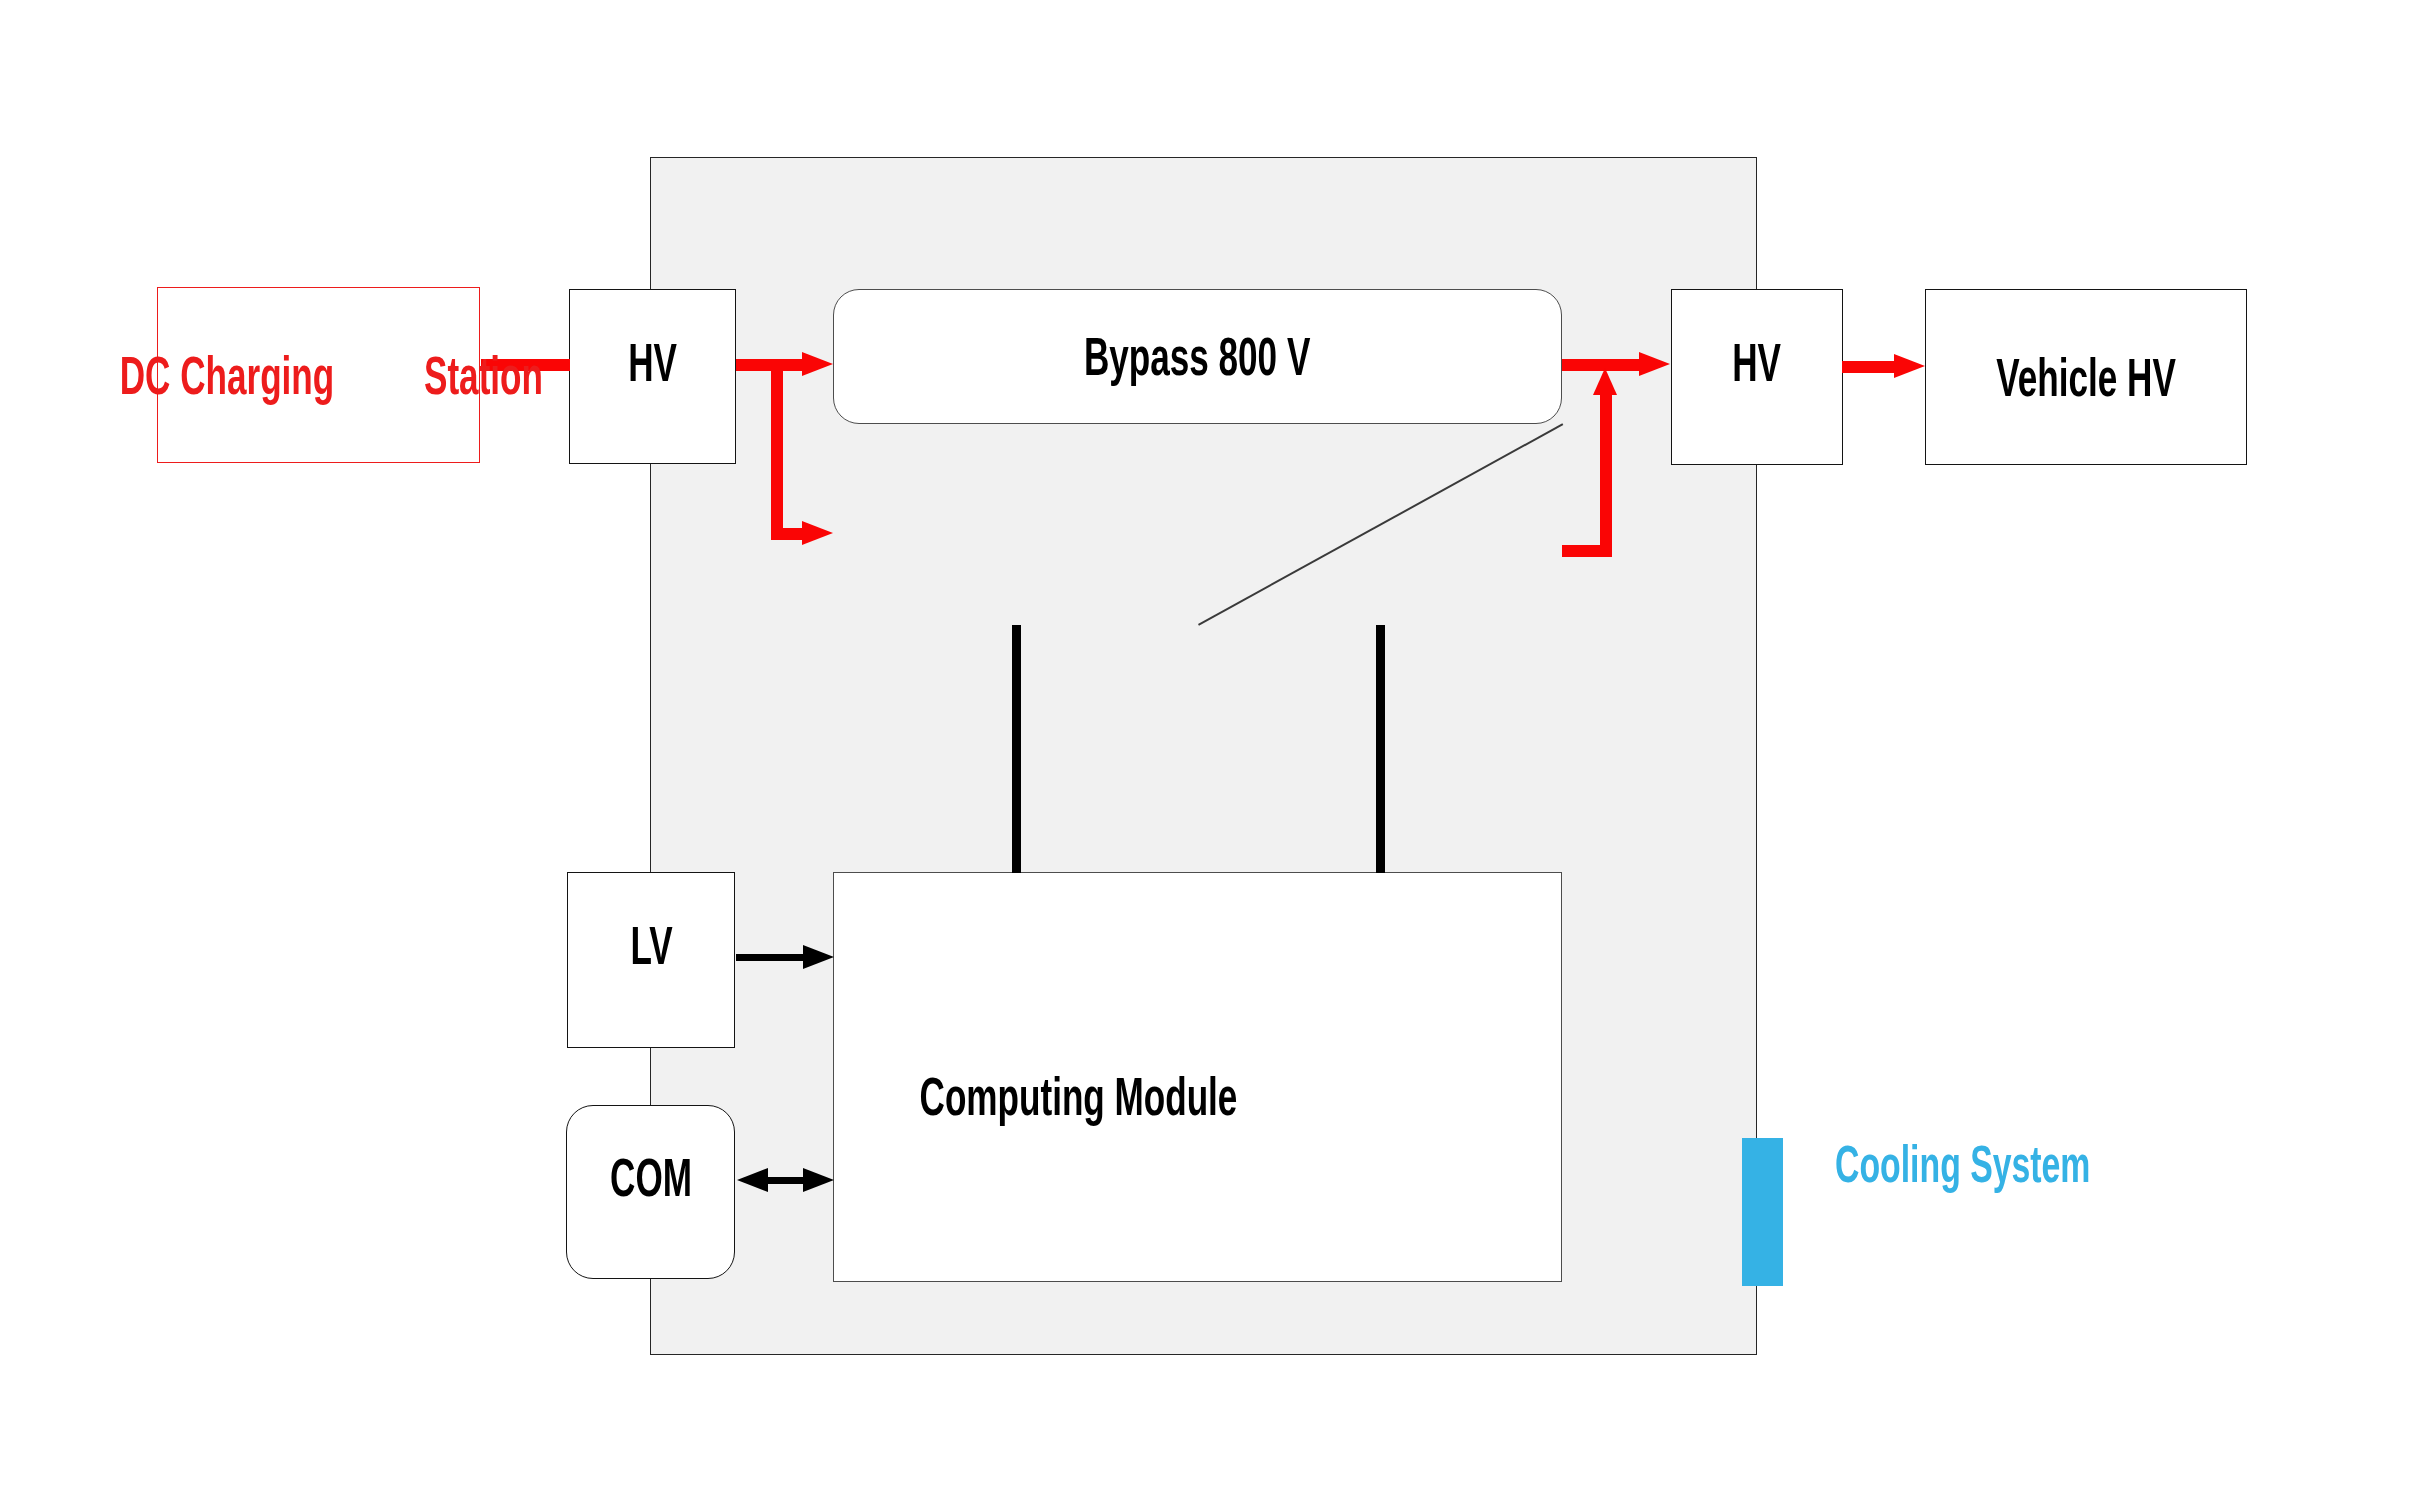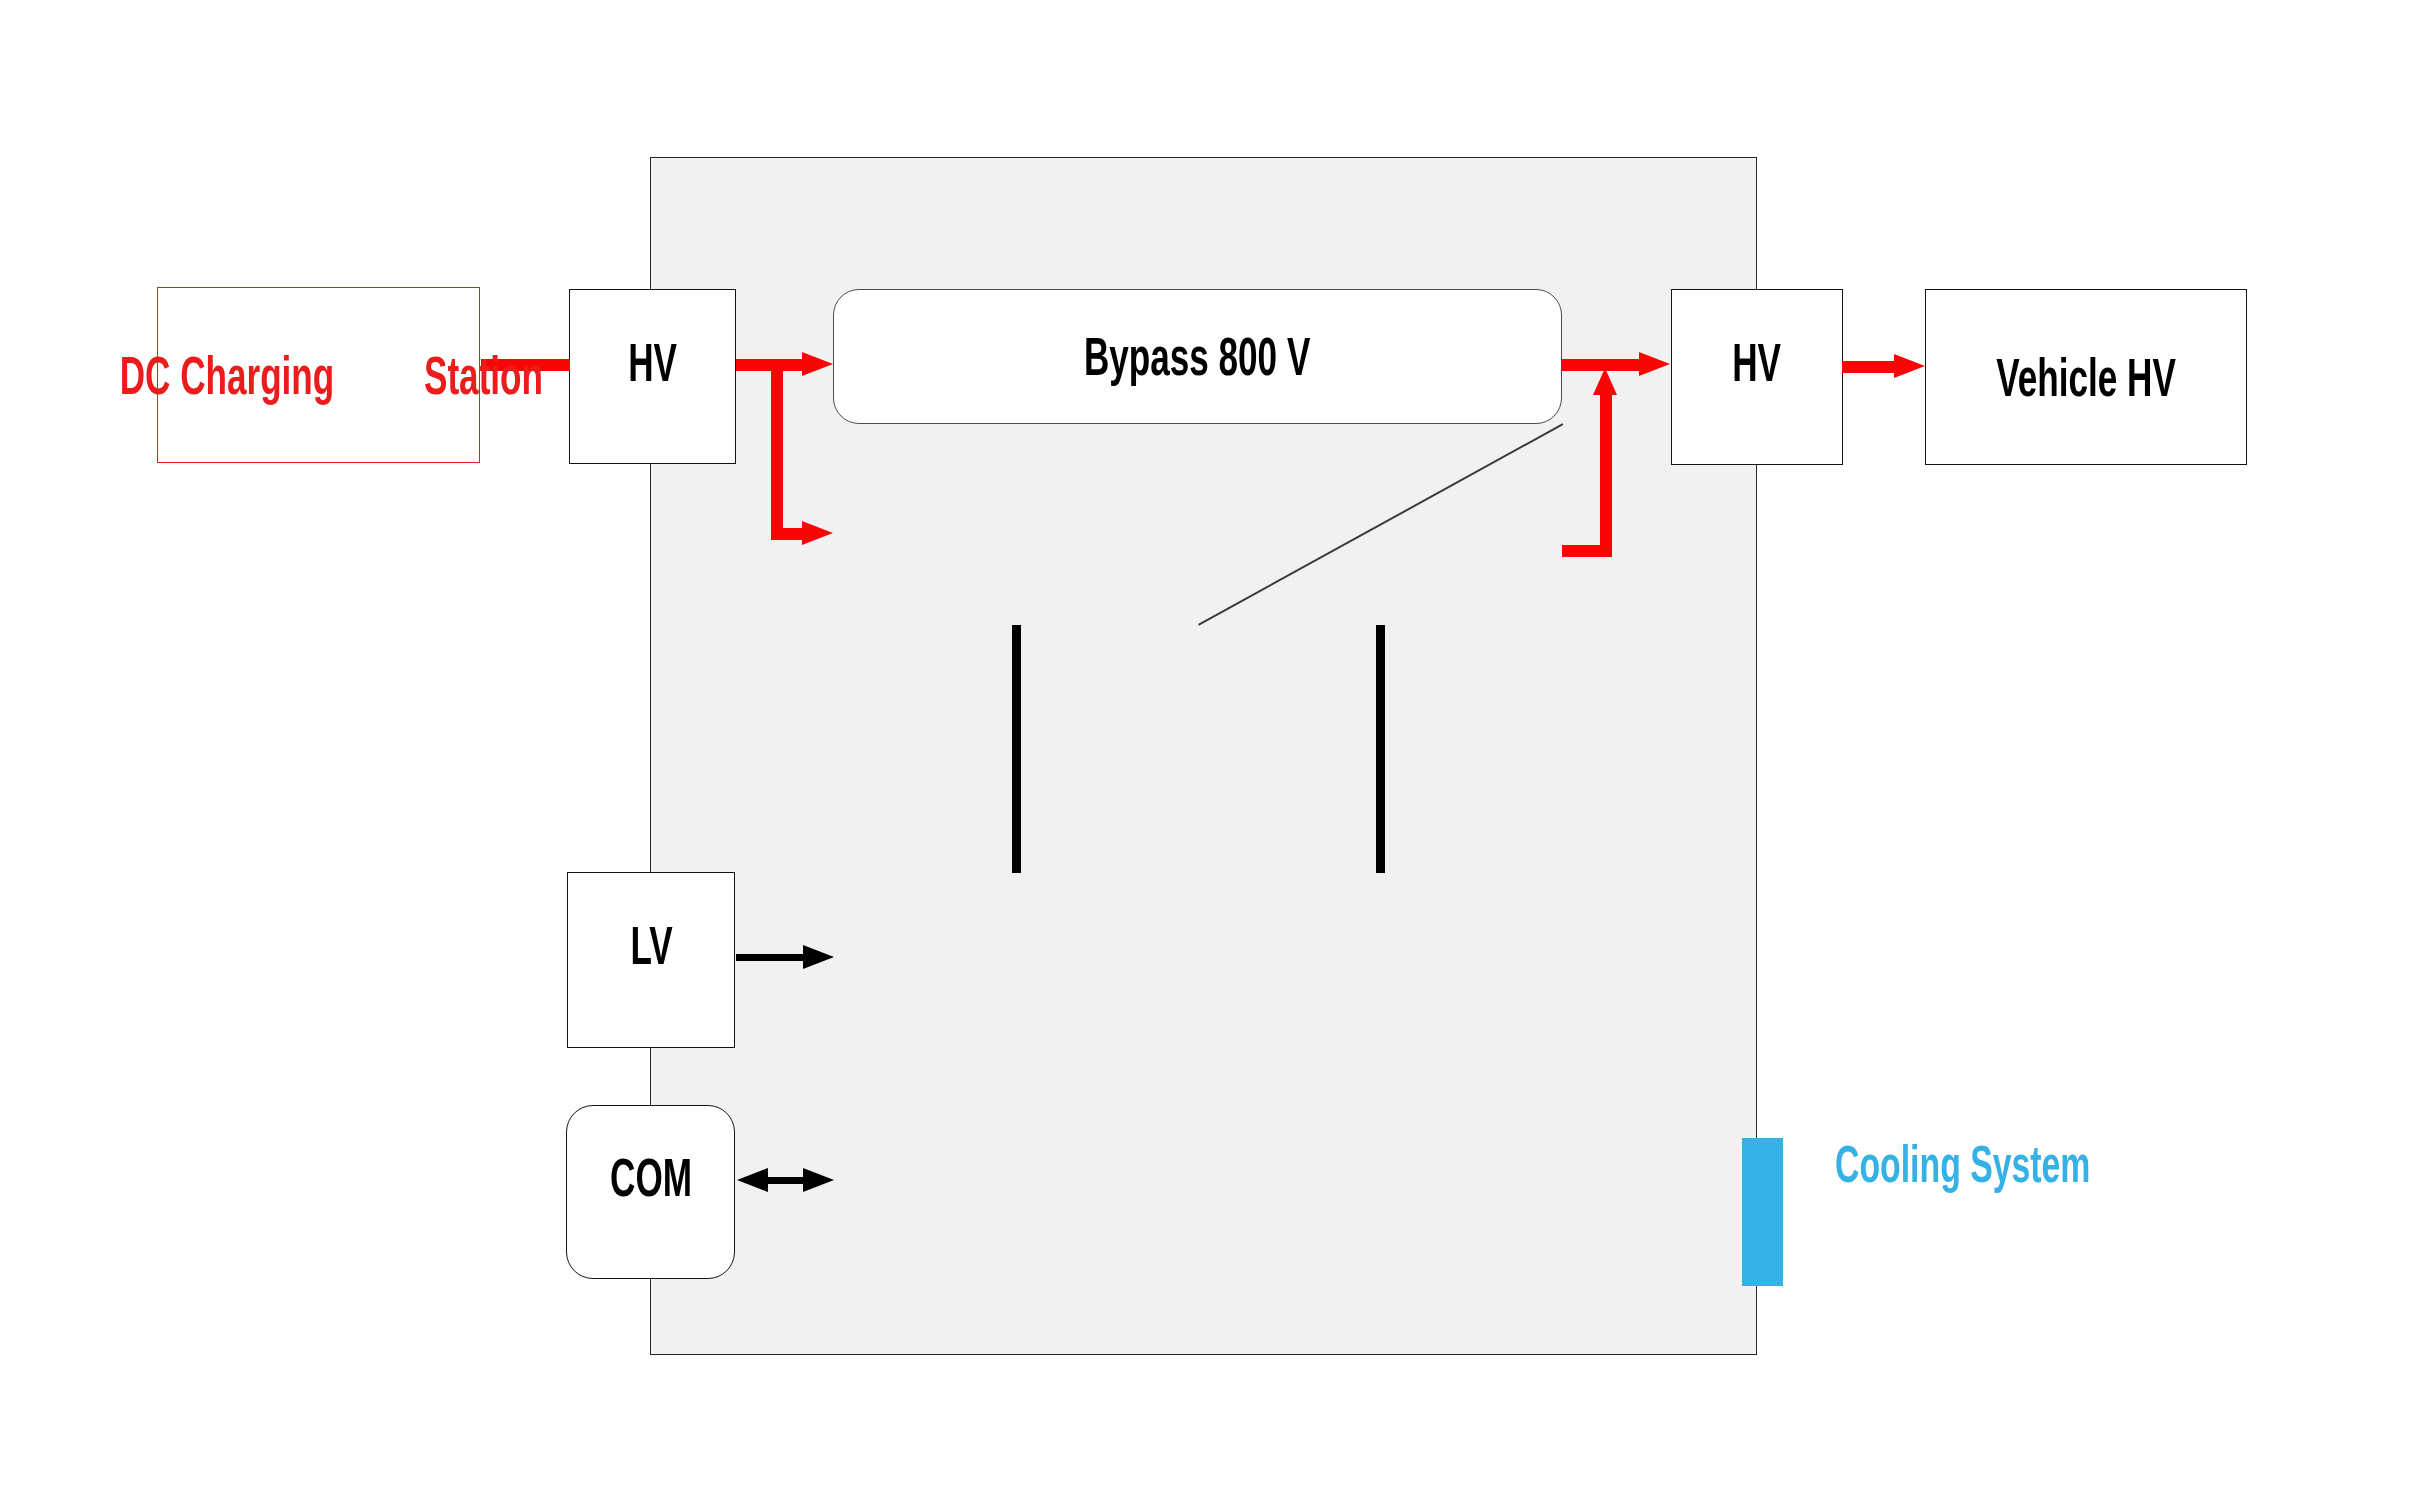--- a/index.html
+++ b/index.html
@@ -77,20 +77,23 @@
   </div>
 
   <div class="box unit" style="left:567px;top:872px;width:168px;height:176px;padding-bottom:29px;">
     <span class="t">LV</span>
   </div>
 
   <div class="box unit" style="left:566px;top:1105px;width:169px;height:174px;padding-bottom:29px;border-radius:27px;">
     <span class="t">COM</span>
   </div>
 
+  <div class="box sub" style="left:833px;top:872px;width:729px;height:410px;justify-content:flex-start;padding-top:38px;">
+    <span class="t">Computing Module</span>
+  </div>
 
   <div class="cooling-rect" style="left:1742px;top:1138px;width:41px;height:148px;"></div>
   <div class="cooling-label" style="left:1801px;top:1120px;height:80px;">
     <span class="t">Cooling System</span>
   </div>
 
   <div class="ln rl" style="left:481px;top:359px;width:89px;height:11.8px;"></div>
 
   <div class="ln rl" style="left:736px;top:359px;width:67px;height:11.8px;"></div>
   <div class="tri r-red" style="left:802px;top:352px;"></div>

